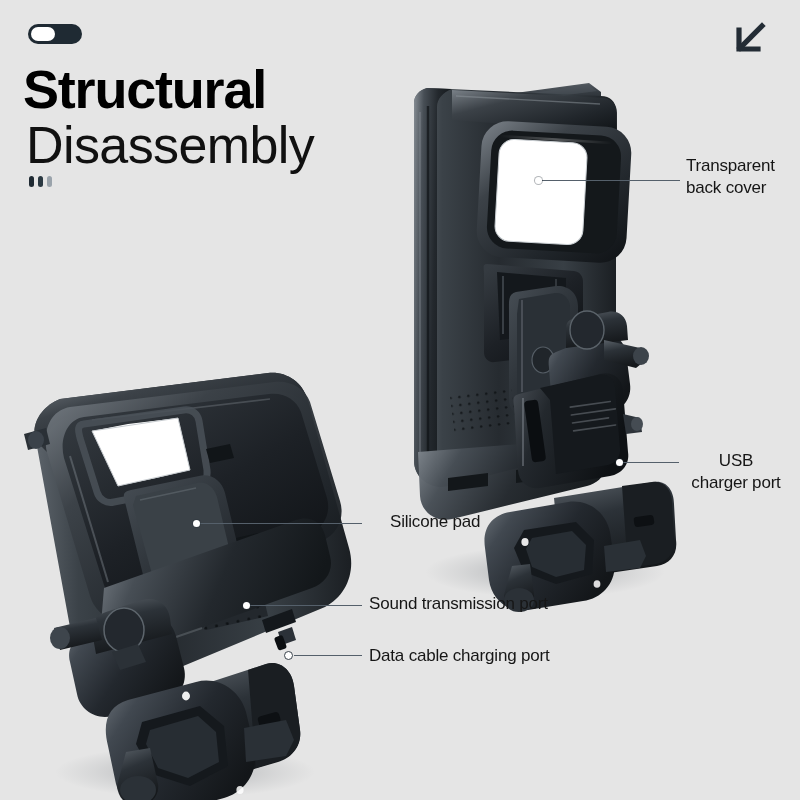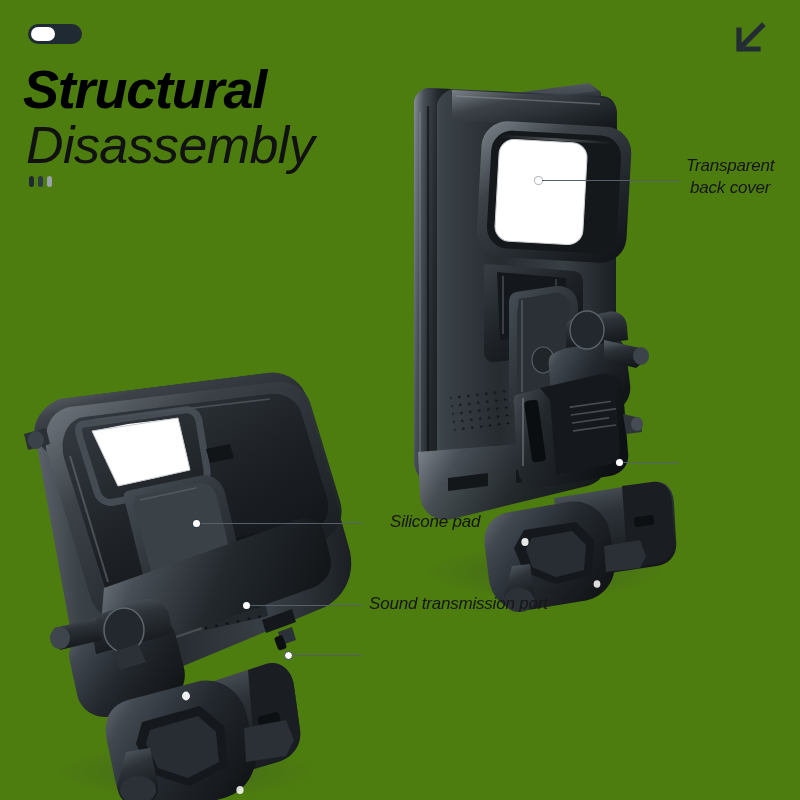--- a/index.html
+++ b/index.html
@@ -14,22 +14,21 @@
     overflow: hidden;
     font-family: "Liberation Sans", sans-serif;
     -webkit-font-smoothing: antialiased;
   }
 
   #stage {
     position: absolute;
     left: 0; top: 0;
     width: 800px;
     height: 800px;
-    background: #4d7c0f;
-    font-style: italic;
+    background: #e5e5e5;
   }
 
   
   .toggle-badge {
     position: absolute;
     left: 28px;
     top: 24px;
     width: 54px;
     height: 20px;
     border-radius: 10px;
@@ -93,21 +92,20 @@
 
   
   .callout-label {
     position: absolute;
     font-size: 17px;
     font-weight: 500;
     color: #161616;
     line-height: 1.28;
     letter-spacing: -0.2px;
     white-space: pre-line;
-    text-align: center;
   }
   .callout-label.center { text-align: center; }
 
   .leader {
     position: absolute;
     height: 1px;
     background: #55606b;
   }
   .leader-dot-filled {
     position: absolute;
@@ -457,25 +455,28 @@
     <path d="M8 9 L8 28 L27 28" stroke="#232c35" stroke-width="5.2" stroke-linecap="square" stroke-linejoin="miter" fill="none"></path>
   </svg>
 
   <div class="leader" style="left:542px; top:180px; width:138px;"></div>
   <div class="leader-dot-filled" style="left:535px; top:177px;"></div>
   <div class="callout-label" style="left:686px; top:155px;">Transparent
 back cover</div>
 
   <div class="leader" style="left:623px; top:462px; width:56px;"></div>
   <div class="leader-dot-filled" style="left:616px; top:459px;"></div>
+  <div class="callout-label center" style="left:676px; top:450px; width:120px; margin-left:-0px;">USB
+charger port</div>
 
   <div class="leader" style="left:200px; top:523px; width:162px;"></div>
   <div class="leader-dot-filled" style="left:193px; top:520px;"></div>
   <div class="callout-label" style="left:390px; top:511px;">Silicone pad</div>
 
   <div class="leader" style="left:250px; top:605px; width:112px;"></div>
   <div class="leader-dot-filled" style="left:243px; top:602px;"></div>
   <div class="callout-label" style="left:369px; top:593px;">Sound transmission port</div>
 
   <div class="leader" style="left:294px; top:655px; width:68px;"></div>
   <div class="leader-dot-open" style="left:284px; top:651px;"></div>
+  <div class="callout-label" style="left:369px; top:645px;">Data cable charging port</div>
 
 </div>
 
 </body></html>

